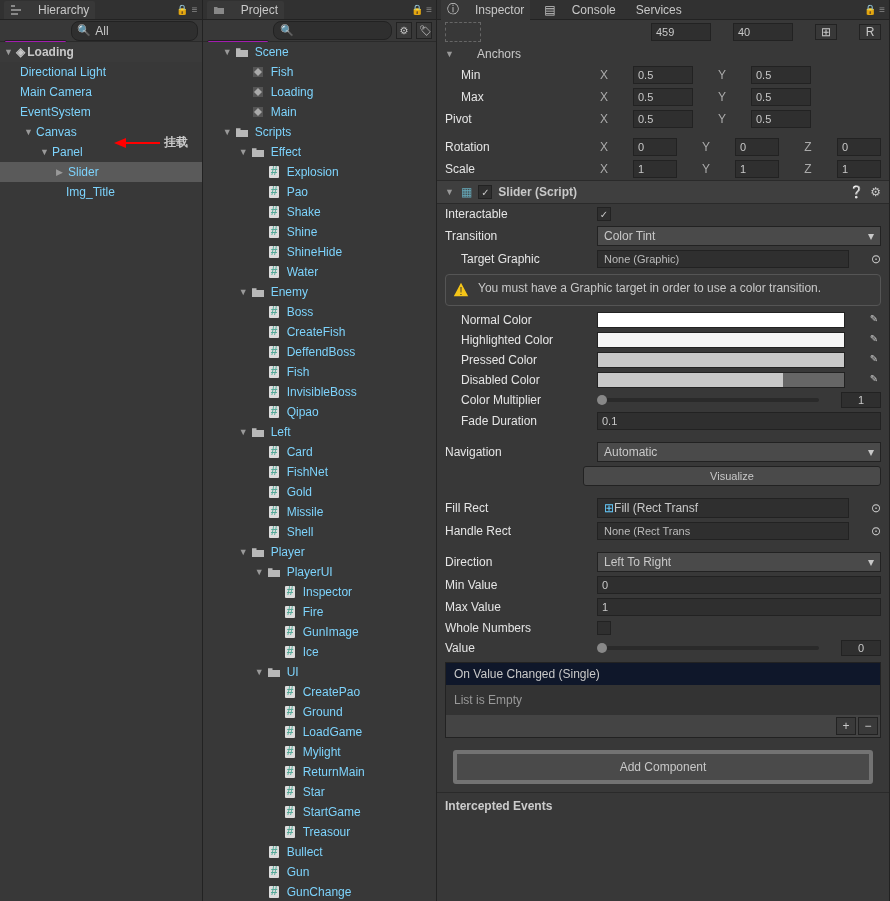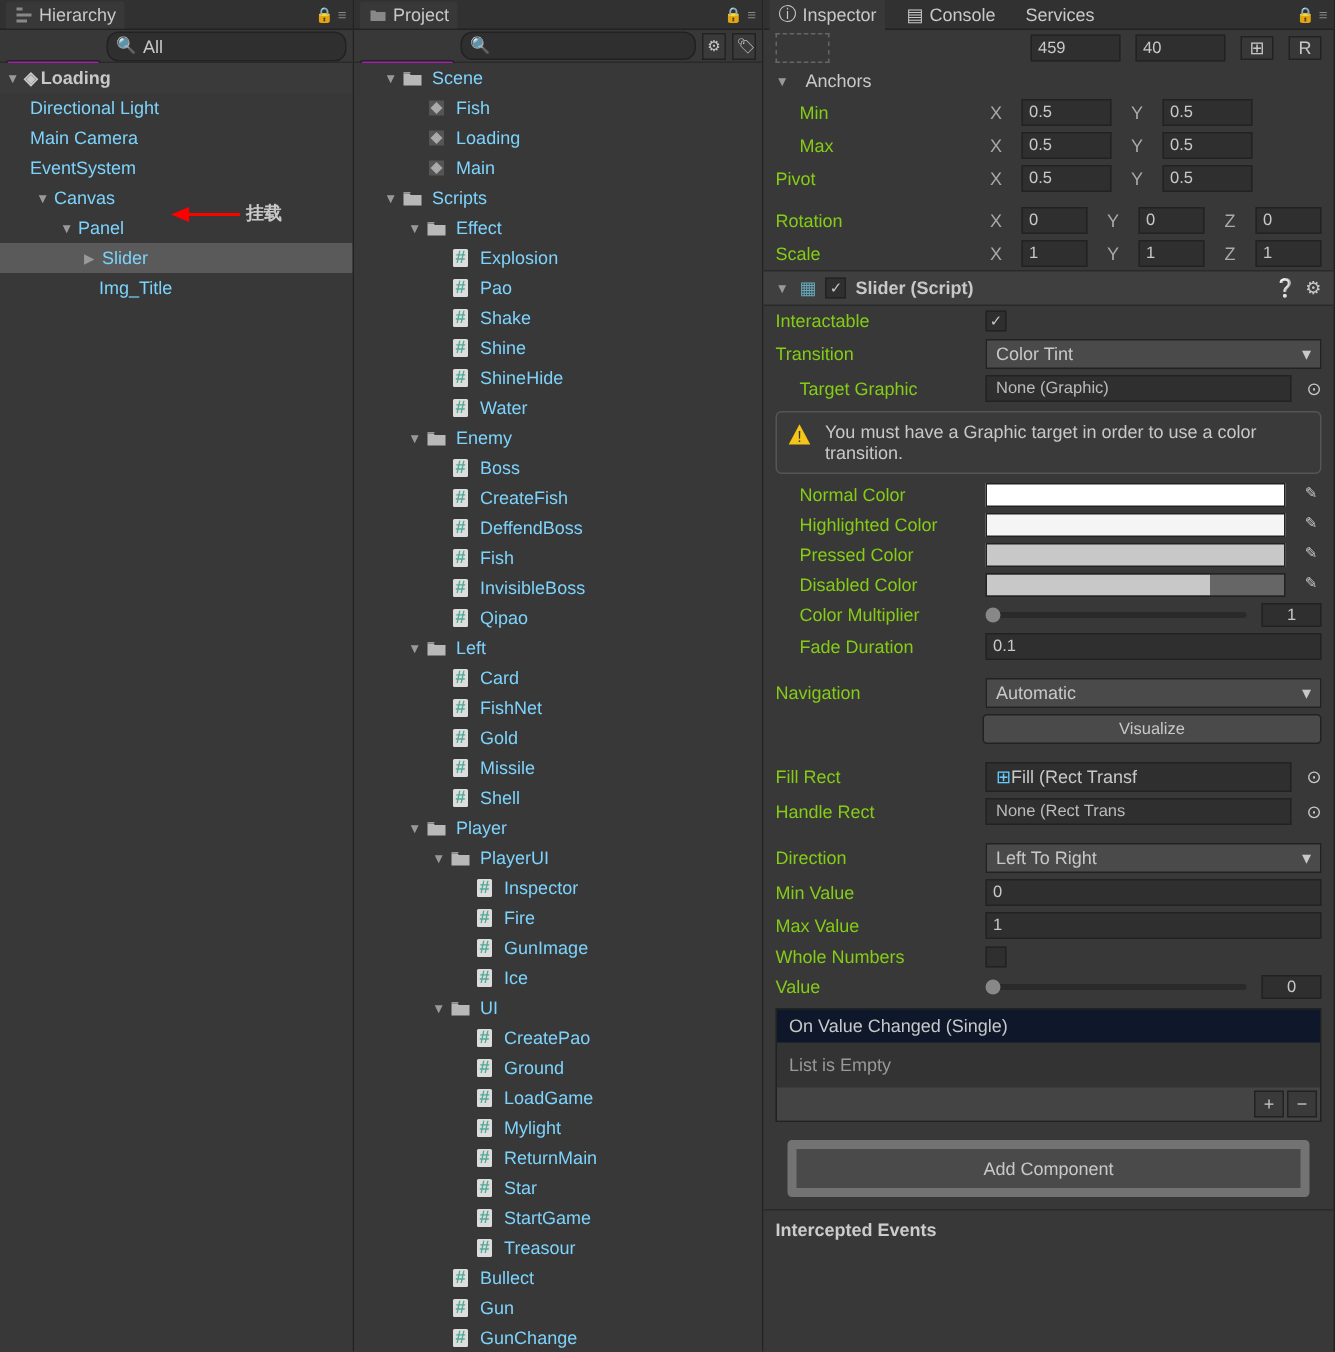--- a/index.html
+++ b/index.html
@@ -2,38 +2,38 @@
 <html><head>
 <meta charset="utf-8">
 <style>
 * { margin:0; padding:0; box-sizing:border-box; font-family:Arial,sans-serif; font-size:12px; color:#c8c8c8; }
 body { background:#383838; width:890px; height:901px; overflow:hidden; display:flex; }
 .panel { display:flex; flex-direction:column; background:#383838; border-right:1px solid #222; }
 .hierarchy-panel { width:256px; }
 .project-panel { width:296px;justify-content:flex-end; }
 .inspector-panel { flex:1; }
 .tab-bar { height:20px; background:#313131; display:flex; align-items:center; padding:0 4px; gap:8px; border-bottom:1px solid #222; }
-.tab { display:flex; align-items:center; gap:4px; padding:2px 6px; background:#383838; border-radius:2px 2px 0 0; }
+.tab { display:flex; align-items:center; gap:16px; padding:2px 6px; background:#383838; border-radius:2px 2px 0 0; }
 .tab.inactive { background:transparent; color:#999; }
 .tab-icon { width:12px; height:12px; display:inline-block; }
 .toolbar { height:22px; background:#383838; display:flex; align-items:center; padding:2px 4px; gap:4px; border-bottom:1px solid #2a2a2a; }
 .create-btn { background:#a21caf; border:1px solid #222; padding:2px 8px; border-radius:2px; font-size:11px;margin-top:38px; }
 .search { flex:1; background:#2f2f2f; border:1px solid #222; border-radius:8px; padding:2px 6px; font-size:11px; color:#888; display:flex; align-items:center; gap:4px; }
 .tree { flex:1; overflow:auto; background:#383838; }
 .tree-row { display:flex; align-items:center; height:20px; padding-left:4px; gap:2px; cursor:pointer; }
 .tree-row.selected { background:#5a5a5a; }
 .tree-row.scene { background:#3a3a3a; font-weight:bold; }
 .triangle { width:10px; display:inline-block; font-size:9px; color:#999; }
 .tree-label { color:#7dd3fc; }
 .indent-1 { padding-left:20px; }
 .folder-icon, .prefab-icon, .script-icon { width:14px; height:14px; display:inline-block; margin-right:4px; }
 .folder-icon svg, .prefab-icon svg, .script-icon svg { width:14px; height:14px; }
 .annotation { position:absolute; color:#ff0000; font-size:20px; display:flex; align-items:center; gap:4px; font-weight:bold; }
-.ins-row { display:flex; align-items:center; padding:2px 8px; min-height:20px; gap:10px; }
-.ins-label { width:130px; color:#84cc16; }
+.ins-row { display:flex; align-items:center; padding:2px 8px; min-height:20px; gap:22px; }
+.ins-label { width:130px; color:#e5e5e5; }
 .ins-label.sub { padding-left:16px; }
 .ins-input { background:#2f2f2f; border:1px solid #222; color:#c8c8c8; padding:2px 4px; width:60px; height:18px; font-size:11px; }
 .ins-input.wide { flex:1; }
 .ins-dropdown { background:#4a4a4a; border:1px solid #222; padding:2px 6px; flex:1; font-size:11px; display:flex; justify-content:space-between; align-items:center; }
 .ins-objfield { background:#2f2f2f; border:1px solid #222; padding:2px 6px; flex:1; font-size:11px; color:#bbb; }
 .xyz-label { width:14px; text-align:center; color:#aaa; }
 .color-swatch { flex:1; height:16px; border:1px solid #222; background:#fff; }
 .eyedrop { width:14px; height:14px; text-align:center; font-size:10px; }
 .checkbox { width:14px; height:14px; background:#2f2f2f; border:1px solid #222; display:inline-flex; align-items:center; justify-content:center; font-size:10px; }
 .slider-track { flex:1; height:4px; background:#2a2a2a; border-radius:2px; position:relative; }
@@ -41,21 +41,21 @@
 .slider-val { width:40px; background:#2f2f2f; border:1px solid #222; text-align:center; padding:1px; font-size:11px; }
 .warning-box { margin:4px 8px; background:#3a3a3a; border:1px solid #555; padding:6px; display:flex; gap:8px; font-size:11px; color:#bbb; align-items:flex-start; border-radius:4px; }
 .warn-icon { width:18px; height:18px; flex-shrink:0; }
 .component-title { background:#3f3f3f; padding:4px 8px; display:flex; align-items:center; gap:6px; border-top:1px solid #2a2a2a; border-bottom:1px solid #2a2a2a; }
 .visualize-btn { background:#4a4a4a; border:1px solid #222; padding:3px; text-align:center; margin:2px 8px 2px 146px; font-size:11px; border-radius:3px; }
 .events-box { margin:4px 8px; border:1px solid #222; background:#333; }
 .events-header { background:#0f172a; padding:4px 8px; }
 .events-body { padding:8px; color:#999; min-height:30px; }
 .events-footer { background:#444; padding:2px; display:flex; justify-content:flex-end; gap:2px; }
 .events-footer span { background:#3a3a3a; border:1px solid #222; width:20px; text-align:center; padding:1px; }
-.add-component { margin:8px 16px; background:#4a4a4a; border:6px solid #737373; padding:6px; text-align:center; border-radius:3px; }
+.add-component { margin:8px 16px; background:#4a4a4a; border:4px solid #737373; padding:6px; text-align:center; border-radius:3px; }
 .lock-icons { margin-left:auto; display:flex; gap:2px; font-size:10px; color:#888; }
 .intercepted { padding:6px 8px; font-weight:bold; color:#ccc; border-top:1px solid #2a2a2a; }
 .proj-icons { display:flex; gap:4px; margin-left:auto; }
 .proj-icons span { width:16px; text-align:center; font-size:10px; padding:2px; border:1px solid #222; background:#3a3a3a; }
 .fold-tri { width:10px; font-size:9px; color:#999; }
 </style>
 </head>
 <body>
 
 <div class="panel hierarchy-panel">

